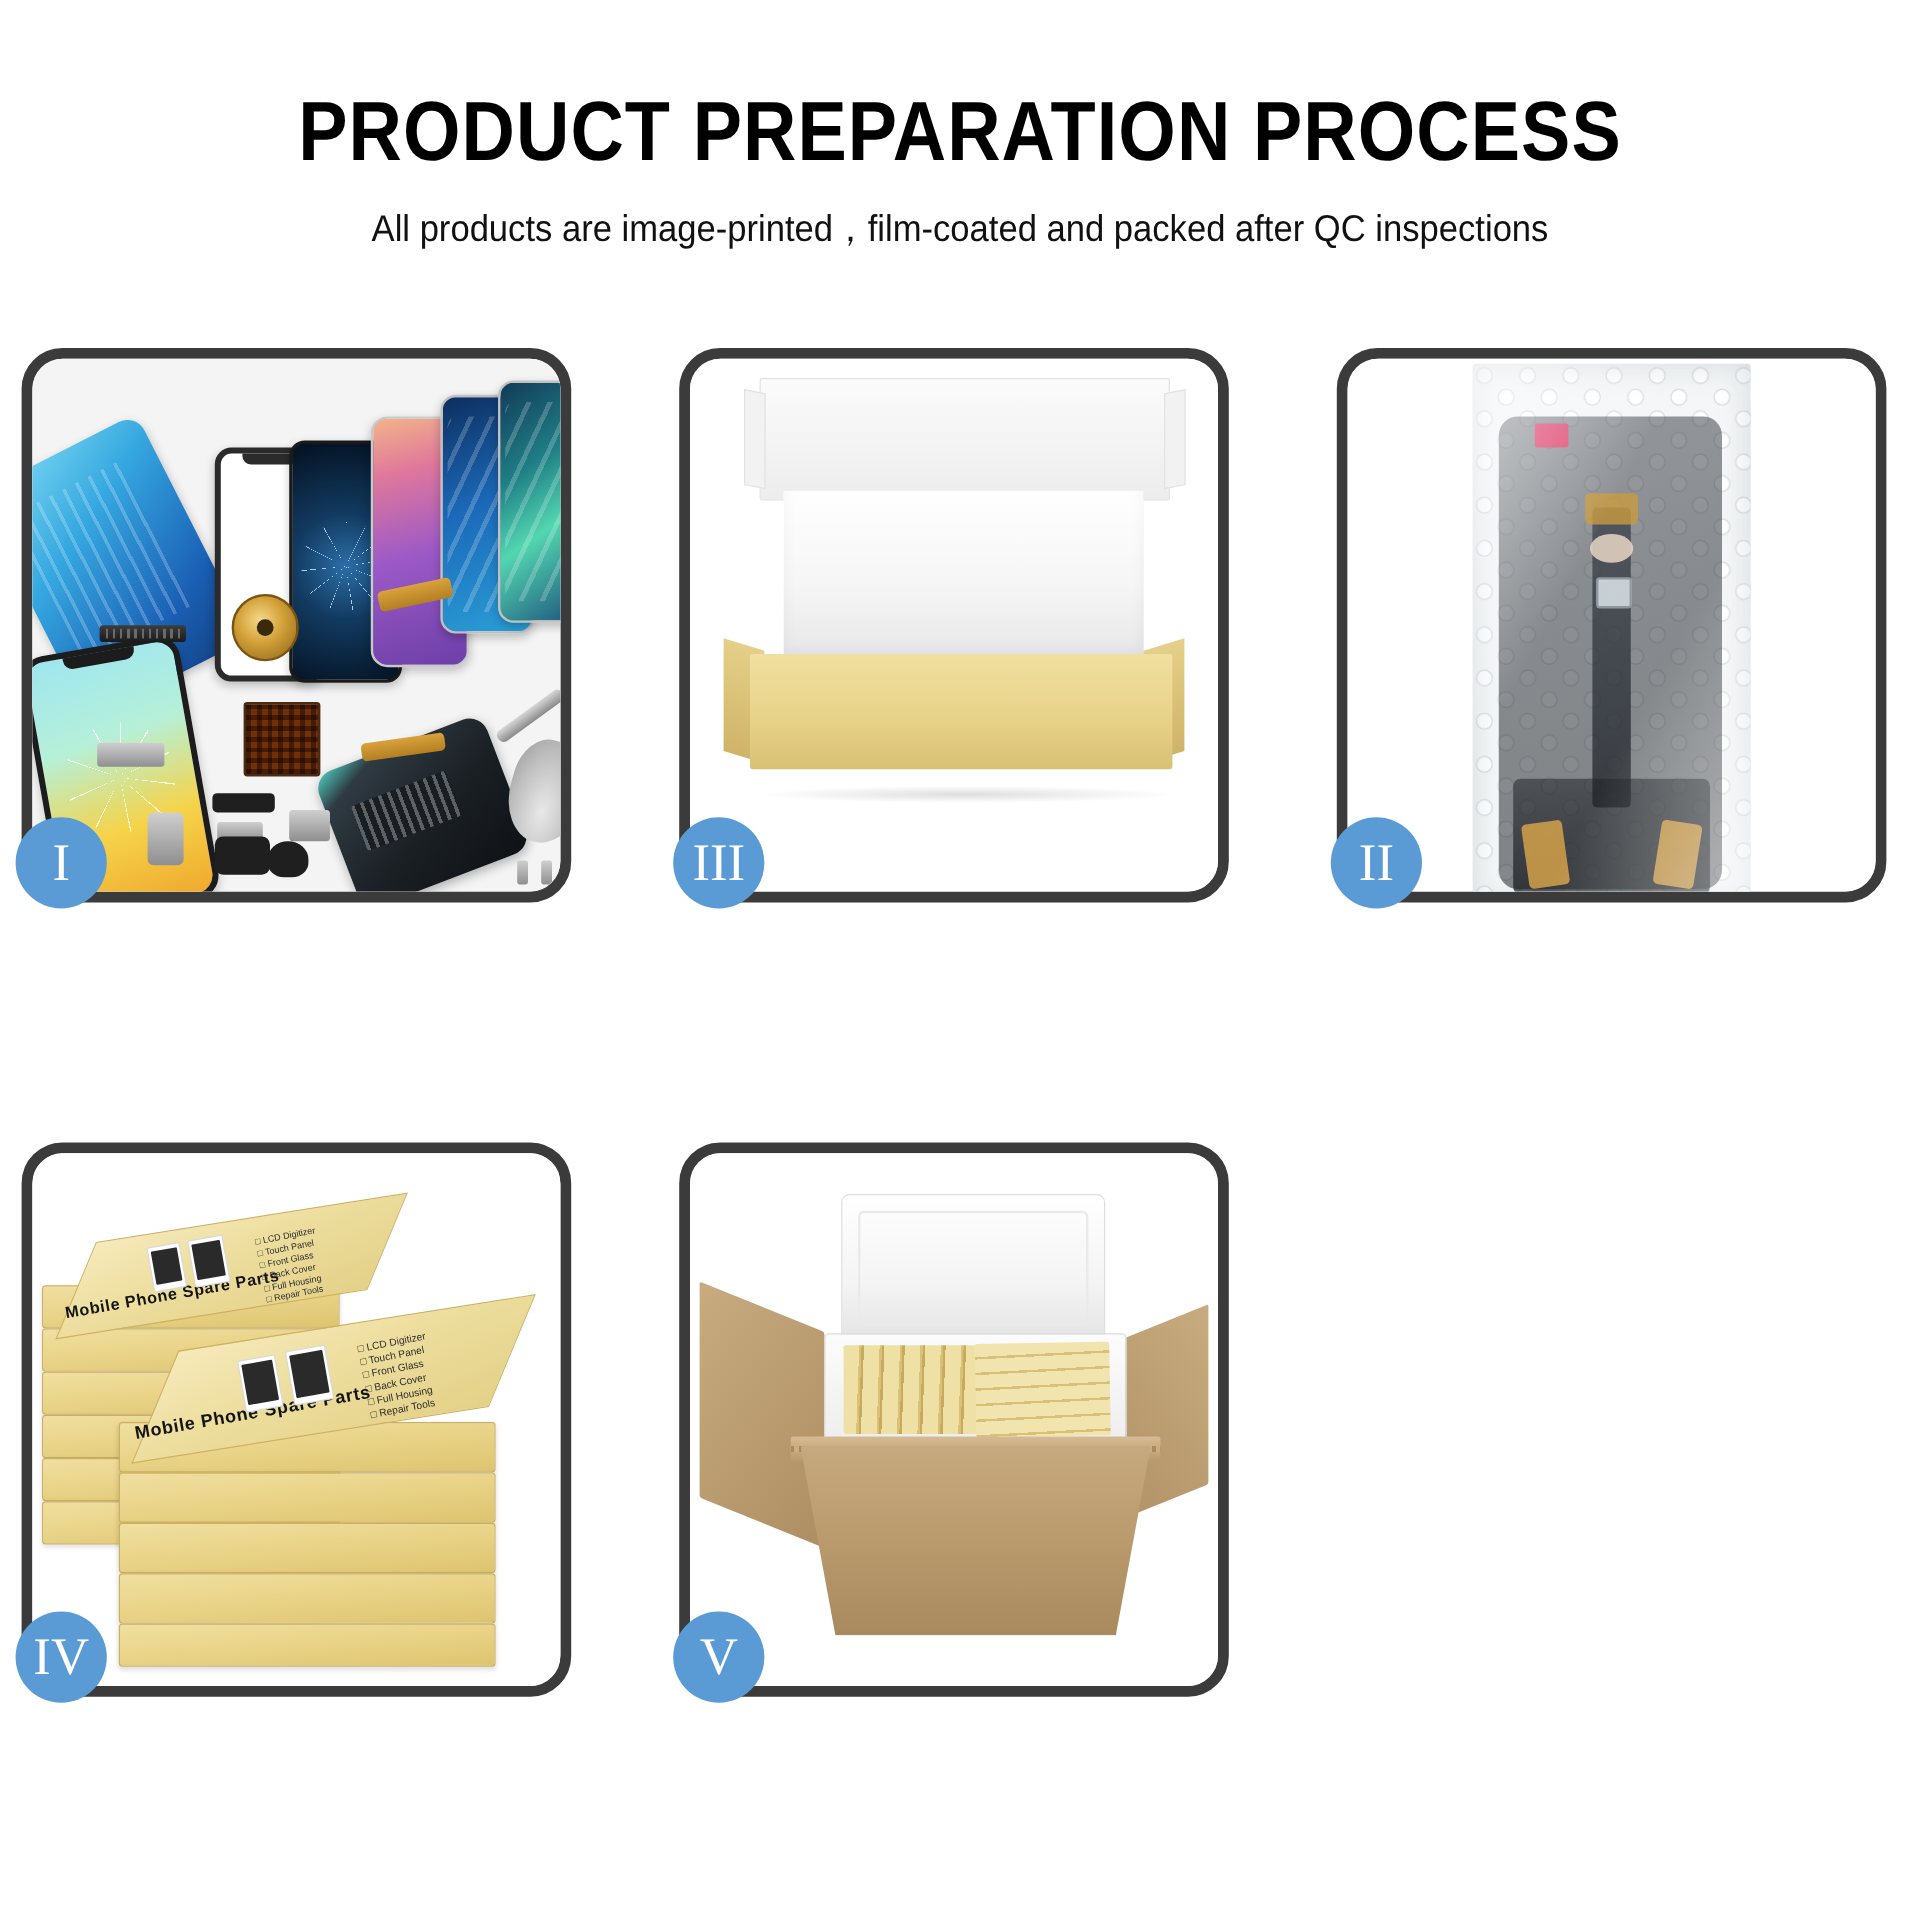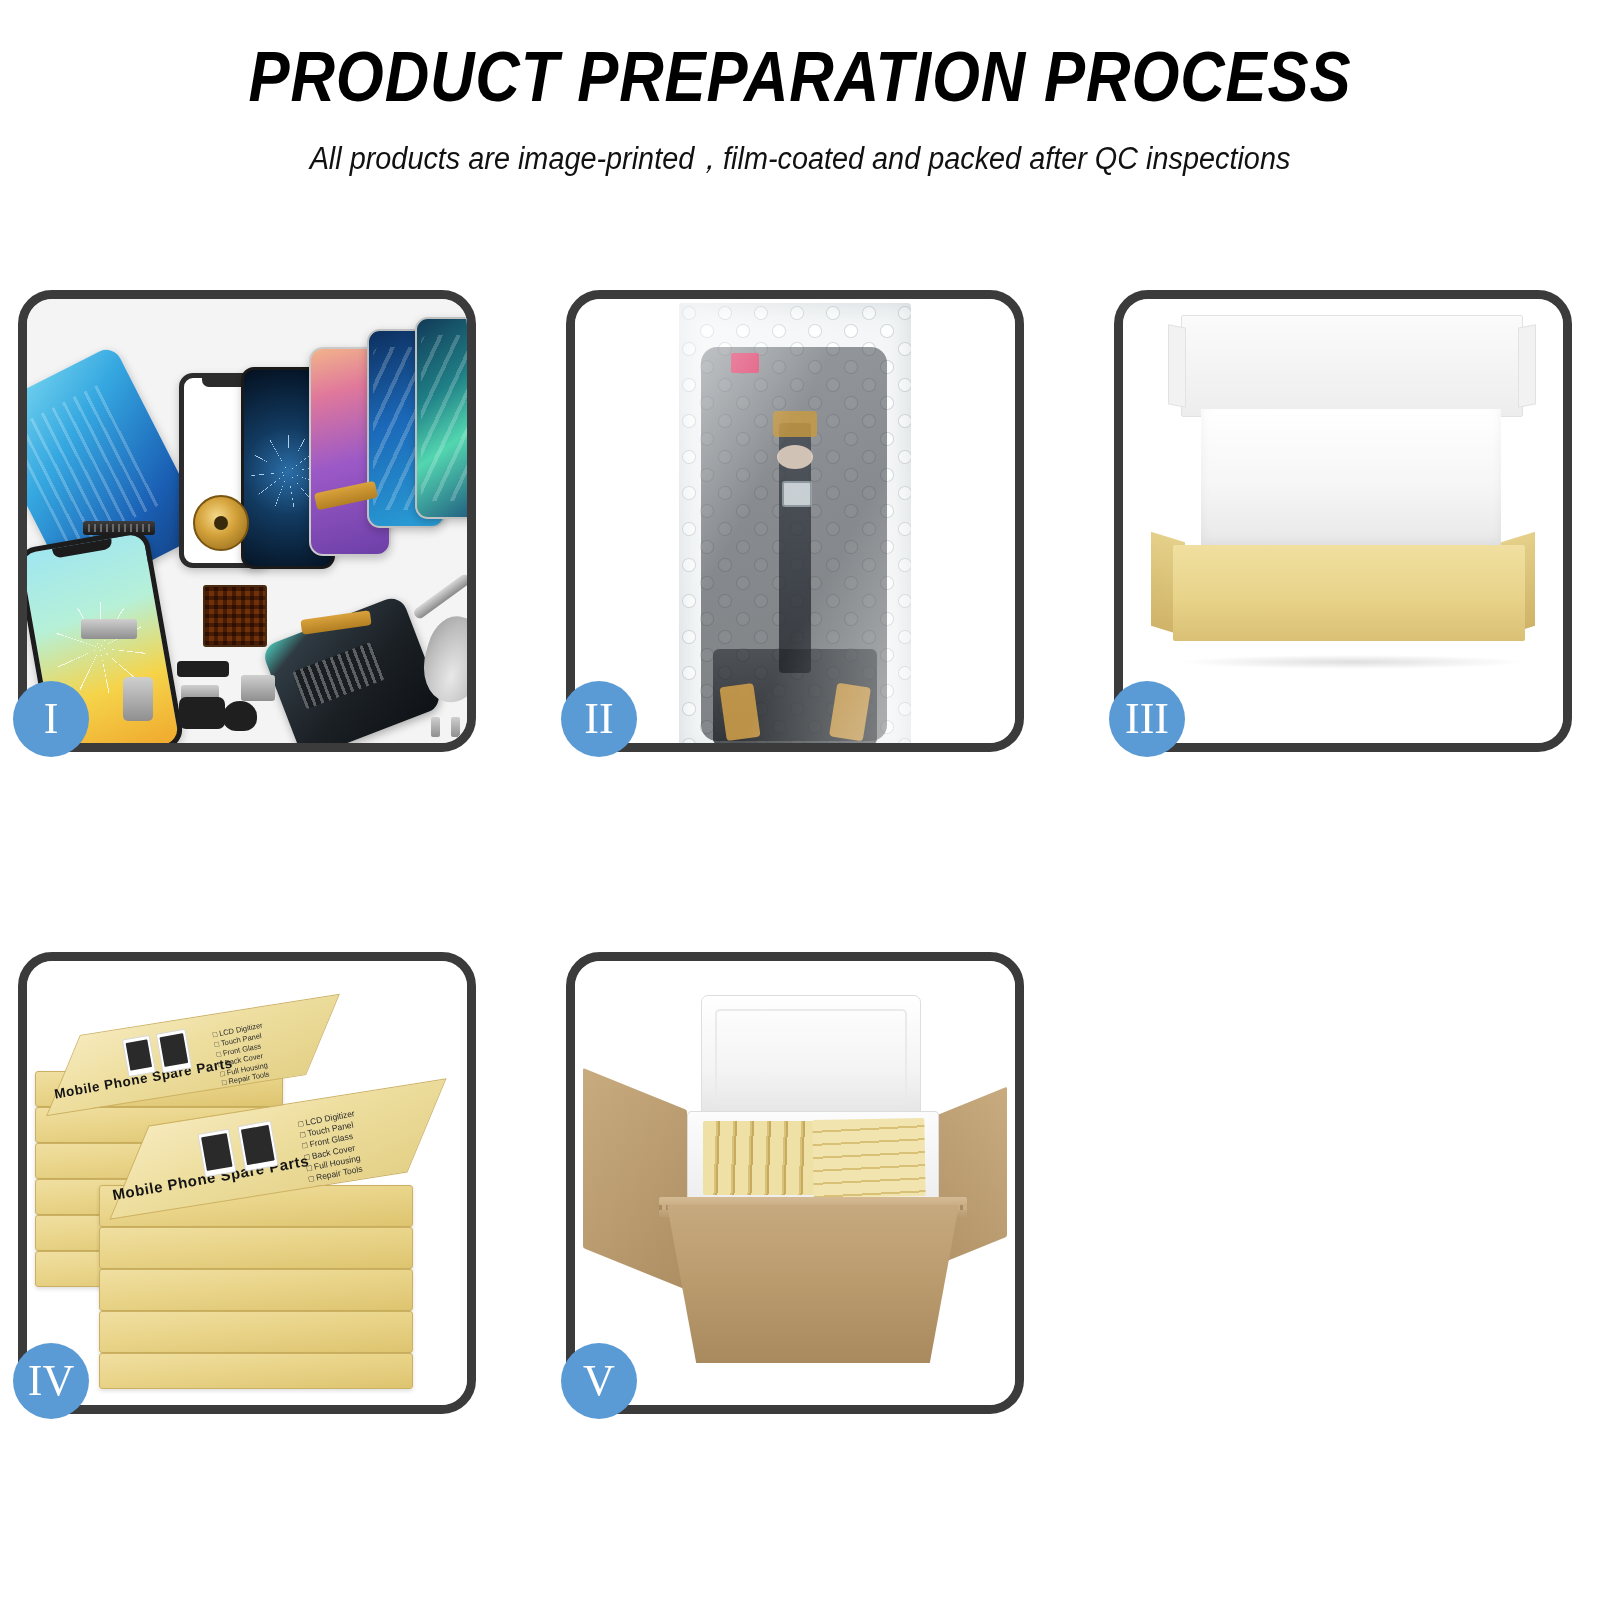--- a/index.html
+++ b/index.html
@@ -3,21 +3,21 @@
 <meta charset="utf-8">
 <style>
   html,body{margin:0;padding:0;}
   body{
     width:1600px;height:1600px;
     background:#ffffff;
     font-family:"Liberation Sans","DejaVu Sans",sans-serif;
     overflow:hidden;
     position:relative;
   }
-  .header{ text-align:center; padding-top:42px;font-style:italic; }
+  .header{ text-align:center; padding-top:74px; }
   .title{
     font-size:70px;
     font-weight:700;
     letter-spacing:1px;
     color:#000;
     transform:scaleX(0.88);
     line-height:1.0;
     white-space:nowrap;
   }
   .subtitle{
@@ -448,51 +448,51 @@
       <div class="blk b2"></div>
       <div class="blk b3"></div>
       <div class="brush-h"></div>
       <div class="brush"></div>
       <div class="screws"></div>
     </div>
     <div class="badge">I</div>
   </div>
 
   <div class="panel">
+    <div class="panel-inner p3">
+      <div class="b3-lid"></div>
+      <div class="b3-foam"></div>
+      <div class="b3-bub"></div>
+      <div class="b3-lflap"></div>
+      <div class="b3-rflap"></div>
+      <div class="b3-front"></div>
+      <div class="b3-shadow"></div>
+    </div>
+    <div class="badge">III</div>
+  </div>
+
+  <div class="panel">
     <div class="panel-inner p2">
       <div class="bubblebag">
         <div class="lcd-in"></div>
         <div class="flexcable"></div>
         <div class="conn-a"></div>
         <div class="conn-b"></div>
         <div class="conn-c"></div>
         <div class="bottom-mods"></div>
         <div class="gold-l"></div>
         <div class="gold-r"></div>
         <div class="pinklabel"></div>
       </div>
       <div class="bubble-sheen"></div>
     </div>
     <div class="badge">II</div>
   </div>
 
   <div class="panel">
-    <div class="panel-inner p3">
-      <div class="b3-lid"></div>
-      <div class="b3-foam"></div>
-      <div class="b3-bub"></div>
-      <div class="b3-lflap"></div>
-      <div class="b3-rflap"></div>
-      <div class="b3-front"></div>
-      <div class="b3-shadow"></div>
-    </div>
-    <div class="badge">III</div>
-  </div>
-
-  <div class="panel">
     <div class="panel-inner p4">
       <div class="stack">
 
         <div class="gbox" style="left:0px;top:72px;width:246px;height:34px;"></div>
         <div class="gbox" style="left:0px;top:108px;width:246px;height:34px;"></div>
         <div class="gbox" style="left:0px;top:144px;width:246px;height:34px;"></div>
         <div class="gbox" style="left:0px;top:180px;width:246px;height:34px;"></div>
         <div class="gbox" style="left:0px;top:216px;width:246px;height:34px;"></div>
         <div class="gbox" style="left:0px;top:252px;width:246px;height:34px;"></div>
 

